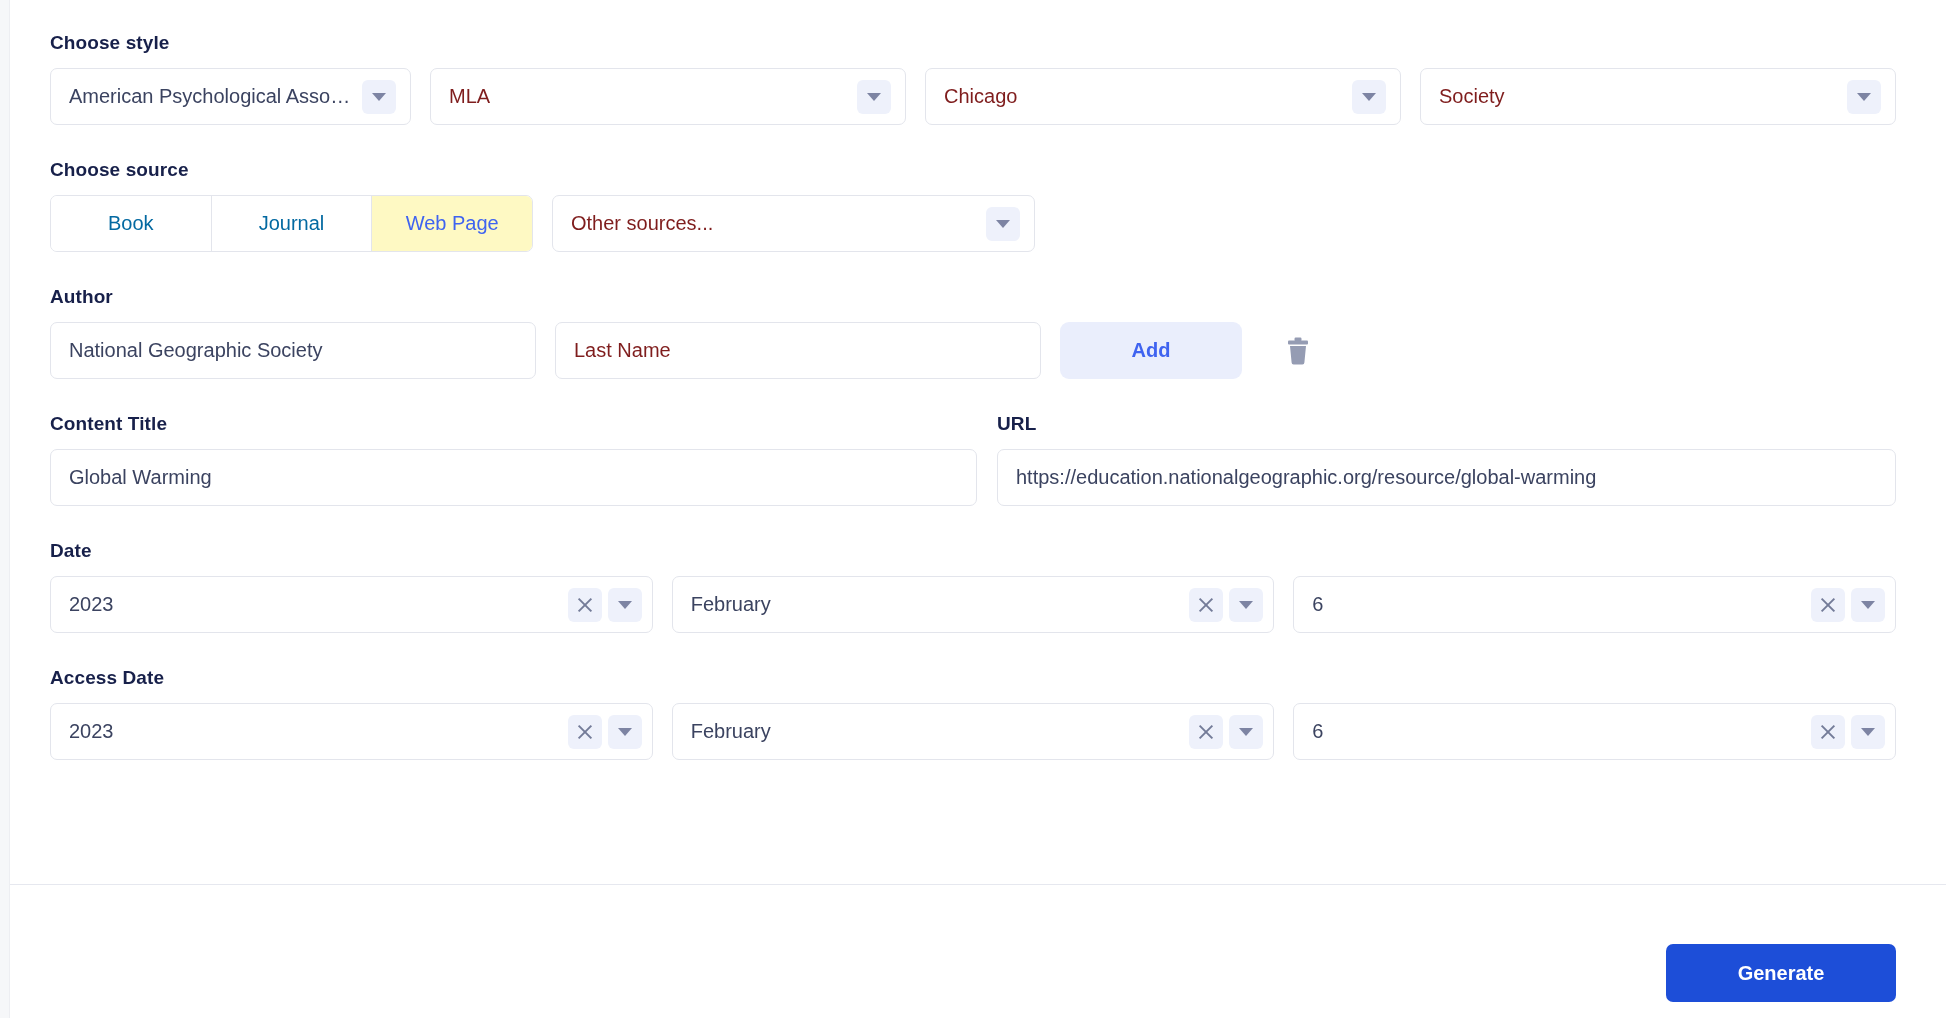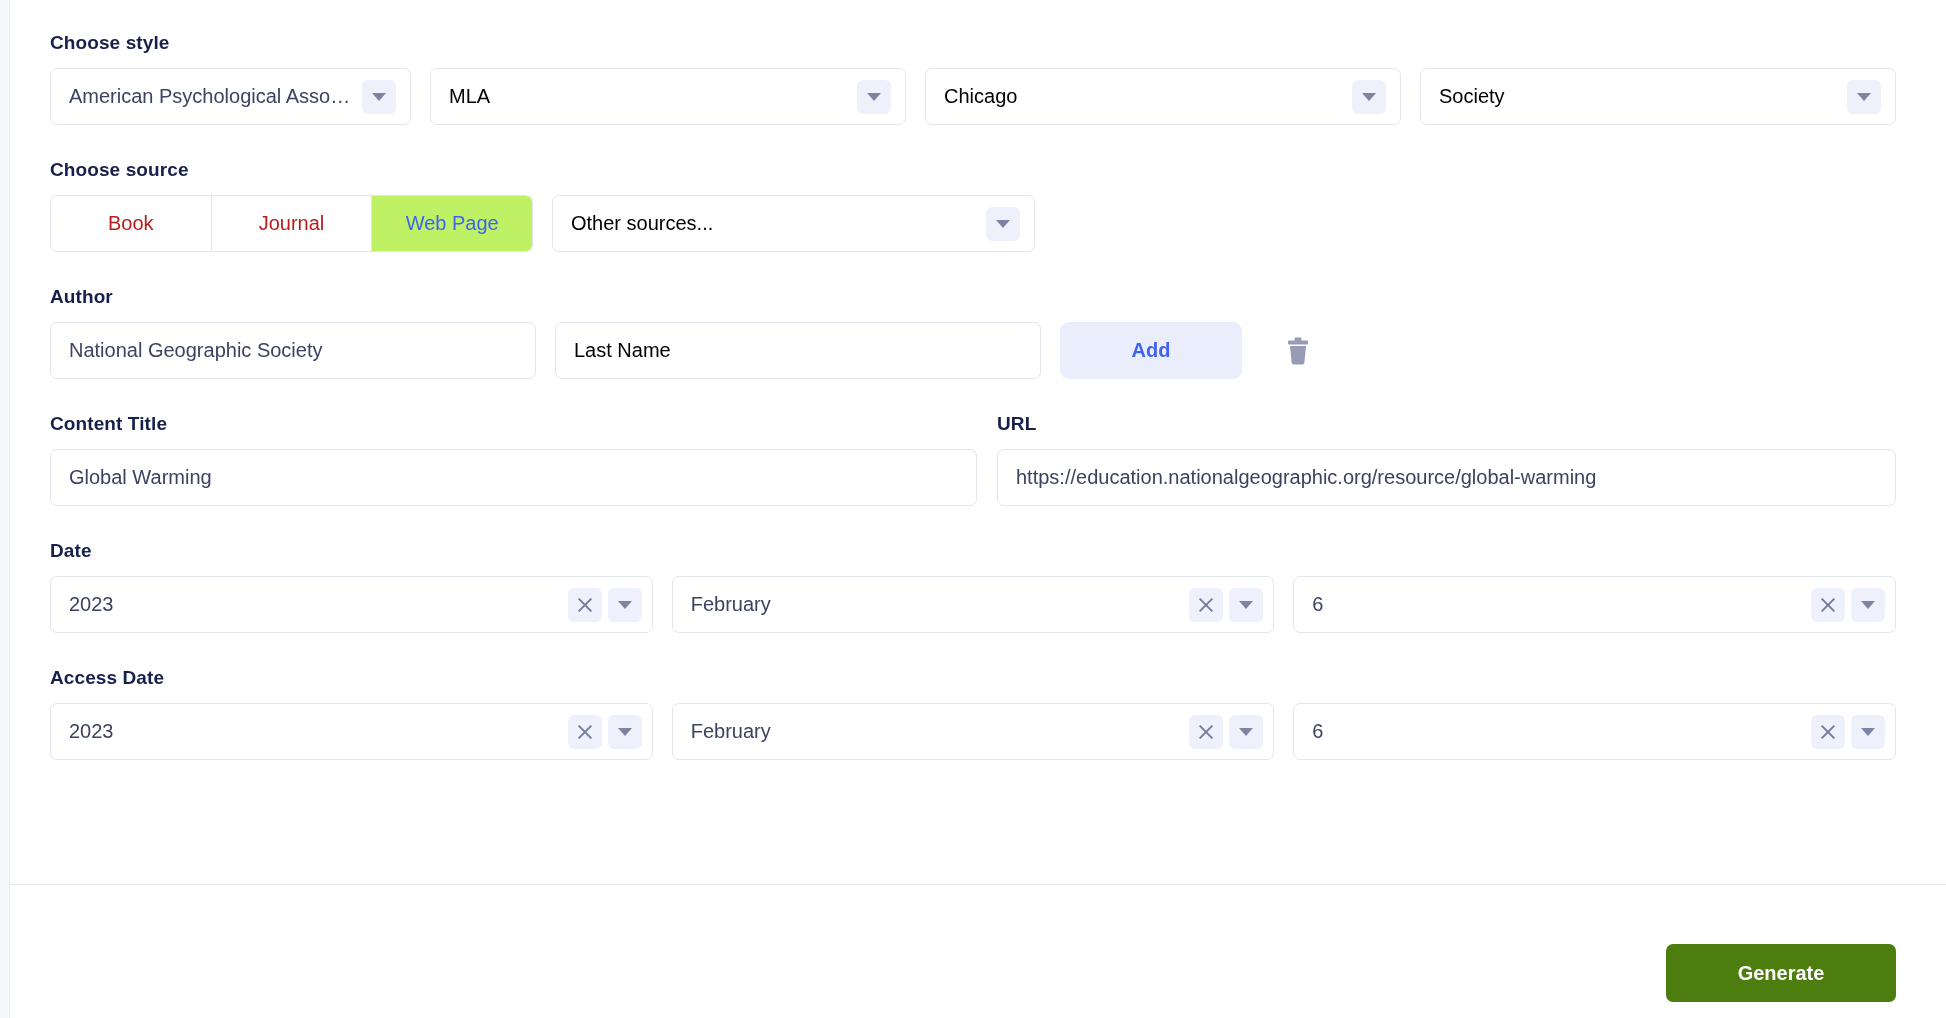--- a/index.html
+++ b/index.html
@@ -57,21 +57,21 @@
     font-size: 20px;
     color: #3f4868;
   }
   .field .value {
     flex: 1;
     white-space: nowrap;
     overflow: hidden;
     text-overflow: ellipsis;
     color: #3f4868;
   }
-  .field .value.placeholder { color: #000000; }
+  .field .value.placeholder { color: #7f1d1d; }
   .field .value.filled { color: #3b4360; }
 
   
   .mini-btn {
     width: 34px; height: 34px;
     border-radius: 6px;
     background: #eef1fb;
     display: flex;
     align-items: center;
     justify-content: center;
@@ -112,27 +112,27 @@
     border-radius: 7px;
     overflow: hidden;
     width: 483px;
   }
   .tab {
     flex: 1;
     display: flex;
     align-items: center;
     justify-content: center;
     font-size: 20px;
-    color: #b91c1c;
+    color: #0369a1;
     background: #ffffff;
     border-right: 1px solid #e3e5ec;
   }
   .tab:last-child { border-right: none; }
   .tab.active {
-    background: #bef264;
+    background: #fef9c3;
     color: #3f63f0;
   }
   .source-row .other { width: 483px; }
 
   
   .author-row { gap: 19px; margin-bottom: 34px; }
   .author-row .first-name { width: 486px; }
   .author-row .last-name  { width: 486px; }
   .add-btn {
     width: 182px; height: 57px;
@@ -170,21 +170,21 @@
     background: #e6e8ef;
   }
   .footer {
     position: absolute;
     right: 50px;
     top: 944px;
   }
   .generate-btn {
     width: 230px; height: 58px;
     border-radius: 7px;
-    background: #4d7c0f;
+    background: #1d4ed8;
     color: #ffffff;
     font-size: 20px;
     font-weight: bold;
     display: flex;
     align-items: center;
     justify-content: center;
   }
 </style>
 </head>
 <body>

